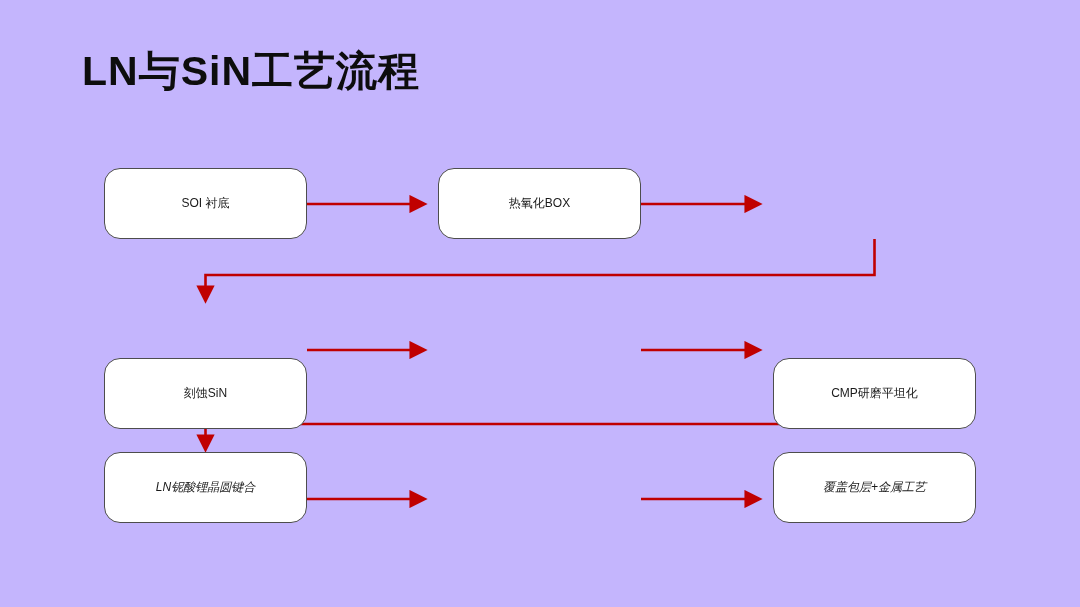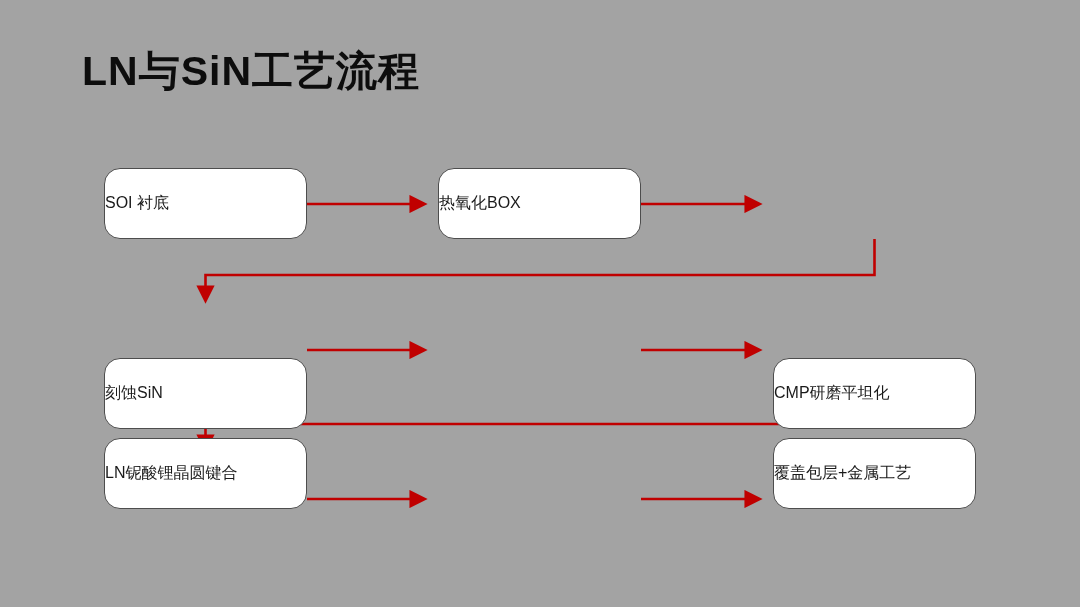--- a/index.html
+++ b/index.html
@@ -5,21 +5,21 @@
   html, body {
     margin: 0;
     padding: 0;
     background: #ffffff;
     font-family: "Liberation Sans", "DejaVu Sans", sans-serif;
   }
   .canvas {
     position: relative;
     width: 1080px;
     height: 607px;
-    background: #a3a3a3;
+    background: #c4b5fd;
     overflow: hidden;
   }
   .page-title {
     position: absolute;
     left: 82px;
     top: 44px;
     font-size: 41px;
     font-weight: bold;
     color: #0d0d0d;
     letter-spacing: 1px;
@@ -28,32 +28,33 @@
   .flow-node {
     position: absolute;
     width: 203px;
     height: 71px;
     background: #ffffff;
     border: 1.6px solid #4d4d4d;
     border-radius: 16px;
     box-sizing: border-box;
     display: flex;
     align-items: center;
-    font-size: 16px;
+    justify-content: center;
+    font-size: 12px;
     color: #1a1a1a;
     text-align: center;
     white-space: nowrap;
     z-index: 2;
   }
   .col-1 { left: 104px; }
   .col-2 { left: 438px; }
   .col-3 { left: 773px; }
   .row-1 { top: 168px; }
   .row-2 { top: 314px; margin-top: 44px; }
-  .row-3 { top: 438px; }
+  .row-3 { top: 452px; font-style: italic; }
   .connector-layer {
     position: absolute;
     left: 0;
     top: 0;
     width: 1080px;
     height: 607px;
     z-index: 1;
   }
 </style>
 </head>

